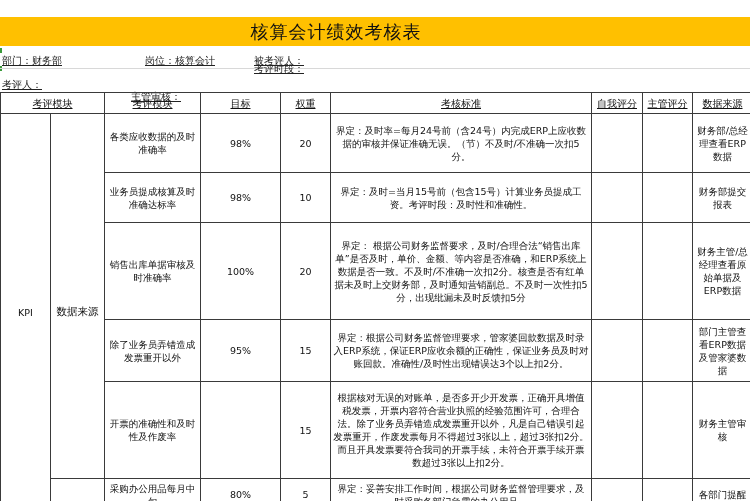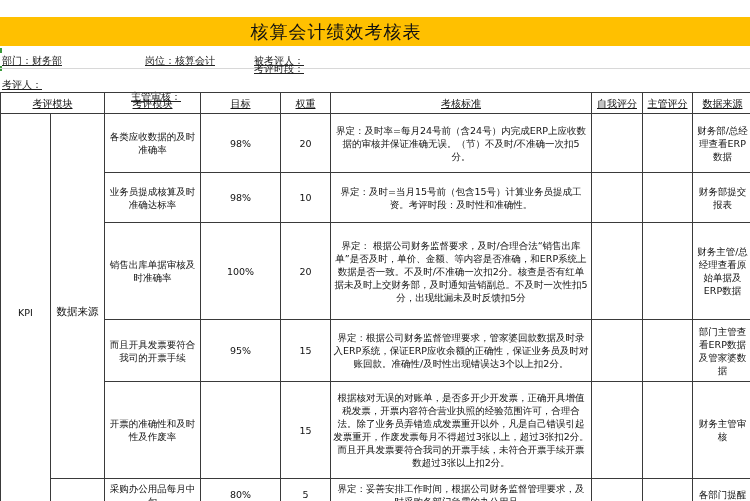--- a/index.html
+++ b/index.html
@@ -82,21 +82,21 @@
   <tr style="height:97px">
     <td class="name">销售出库单据审核及时准确率</td>
     <td>100%</td>
     <td>20</td>
     <td class="std">界定： 根据公司财务监督要求，及时/合理合法“销售出库单”是否及时，单价、金额、等内容是否准确，和ERP系统上数据是否一致。不及时/不准确一次扣2分。核查是否有红单据未及时上交财务部，及时通知营销副总。不及时一次性扣5分，出现纰漏未及时反馈扣5分</td>
     <td></td>
     <td></td>
     <td class="src">财务主管/总经理查看原始单据及ERP数据</td>
   </tr>
   <tr style="height:62px">
-    <td class="name">而且开具发票要符合我司的开票手续</td>
+    <td class="name">除了业务员弄错造成发票重开以外</td>
     <td>95%</td>
     <td>15</td>
     <td class="std">界定：根据公司财务监督管理要求，管家婆回款数据及时录入ERP系统，保证ERP应收余额的正确性，保证业务员及时对账回款。准确性/及时性出现错误达3个以上扣2分。</td>
     <td></td>
     <td></td>
     <td class="src">部门主管查看ERP数据及管家婆数据</td>
   </tr>
   <tr style="height:97px">
     <td class="name">开票的准确性和及时性及作废率</td>
     <td></td>

